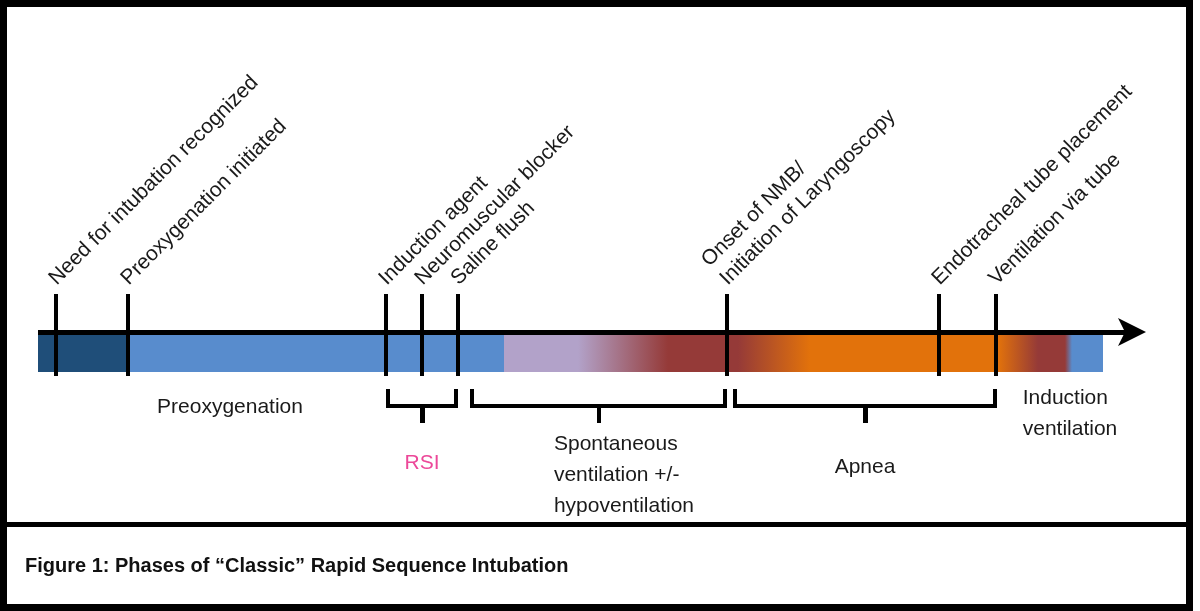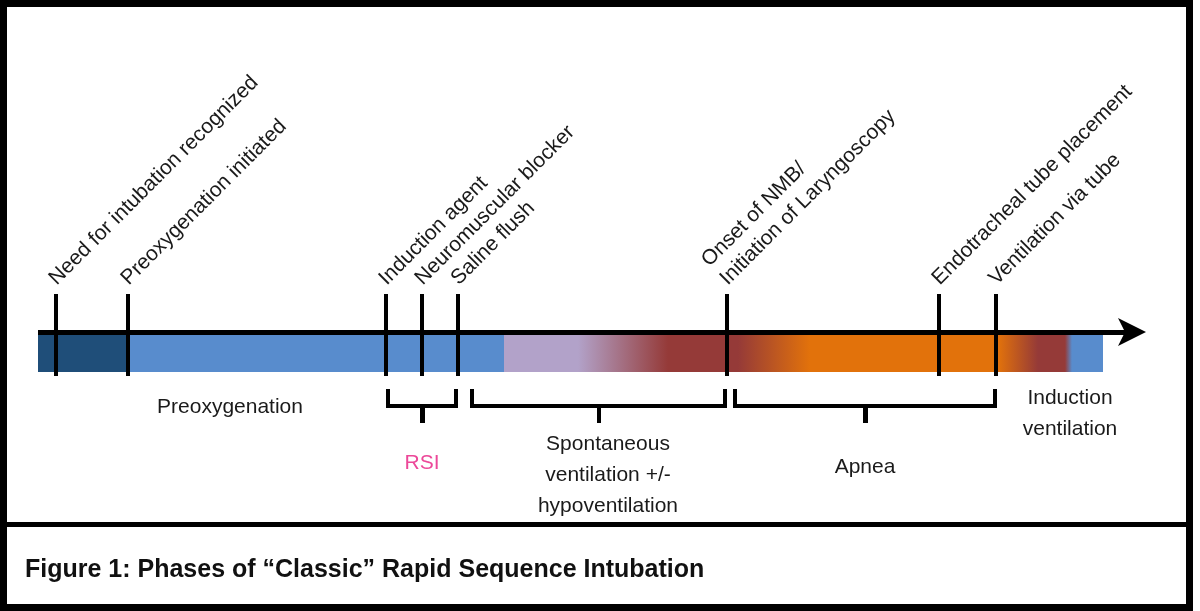--- a/index.html
+++ b/index.html
@@ -15,21 +15,21 @@
     box-sizing:border-box;
     border:7px solid #000;
     pointer-events:none;
   }
   .divider {
     position:absolute; left:6px; top:522px;
     width:1181px; height:5px; background:#000;
   }
   .caption {
     position:absolute; left:25px; top:554px;
-    font-size:25px; font-weight:bold; color:#111;
+    font-size:20px; font-weight:bold; color:#111;
     white-space:nowrap; letter-spacing:0px;
   }
   .bar {
     position:absolute;
   }
   .axis-shaft {
     position:absolute; background:#000;
   }
   .arrowhead {
     position:absolute;
@@ -49,21 +49,21 @@
     box-sizing:border-box;
     border-left:4.5px solid #000;
     border-right:4.5px solid #000;
     border-bottom:4.5px solid #000;
   }
   .bracket-stem {
     position:absolute; top:406px; width:4.5px; height:17px; background:#000;
   }
   .phase-label {
     position:absolute; transform:translateX(-50%);
-    text-align:center; font-size:21px; line-height:31px;
+    text-align:left; font-size:21px; line-height:31px;
     white-space:pre-line; color:#1a1a1a;
   }
 </style>
 </head>
 <body>
 
 <div class="stage">
 
   <div id="diagram">
 
@@ -91,21 +91,21 @@
         <div class="tick" style="left: 937px; background: rgb(0, 0, 0);"></div>
         <div class="rot-label" style="left: 944px; top: 264px; color: rgb(26, 26, 26);">Endotracheal tube placement</div>
         <div class="tick" style="left: 994px; background: rgb(0, 0, 0);"></div>
         <div class="rot-label" style="left: 1001px; top: 264px; color: rgb(26, 26, 26);">Ventilation via tube</div>
         <div class="phase-label" style="left: 230px; top: 390px; color: rgb(26, 26, 26);">Preoxygenation</div>
         <div class="bracket" style="left: 386px; width: 72px; border-color: rgb(0, 0, 0);"></div>
         <div class="bracket-stem" style="left: 420px; background: rgb(0, 0, 0);"></div>
         <div class="phase-label" style="left: 422px; top: 446px; color: #ec4899;">RSI</div>
         <div class="bracket" style="left: 470px; width: 257px; border-color: rgb(0, 0, 0);"></div>
         <div class="bracket-stem" style="left: 596.5px; background: rgb(0, 0, 0);"></div>
-        <div class="phase-label" style="left: 608px; top: 427px; color: rgb(26, 26, 26);">Spontaneous
+        <div class="phase-label" style="left: 624px; top: 427px; color: rgb(26, 26, 26);">Spontaneous
 ventilation +/-
 hypoventilation</div>
         <div class="bracket" style="left: 733px; width: 264px; border-color: rgb(0, 0, 0);"></div>
         <div class="bracket-stem" style="left: 863px; background: rgb(0, 0, 0);"></div>
         <div class="phase-label" style="left: 865px; top: 438px; color: rgb(26, 26, 26); margin-top: 12px;">Apnea</div>
         <div class="phase-label" style="left: 1070px; top: 381px; color: rgb(26, 26, 26);">Induction
 ventilation</div>
       </div>
   </div>
 

